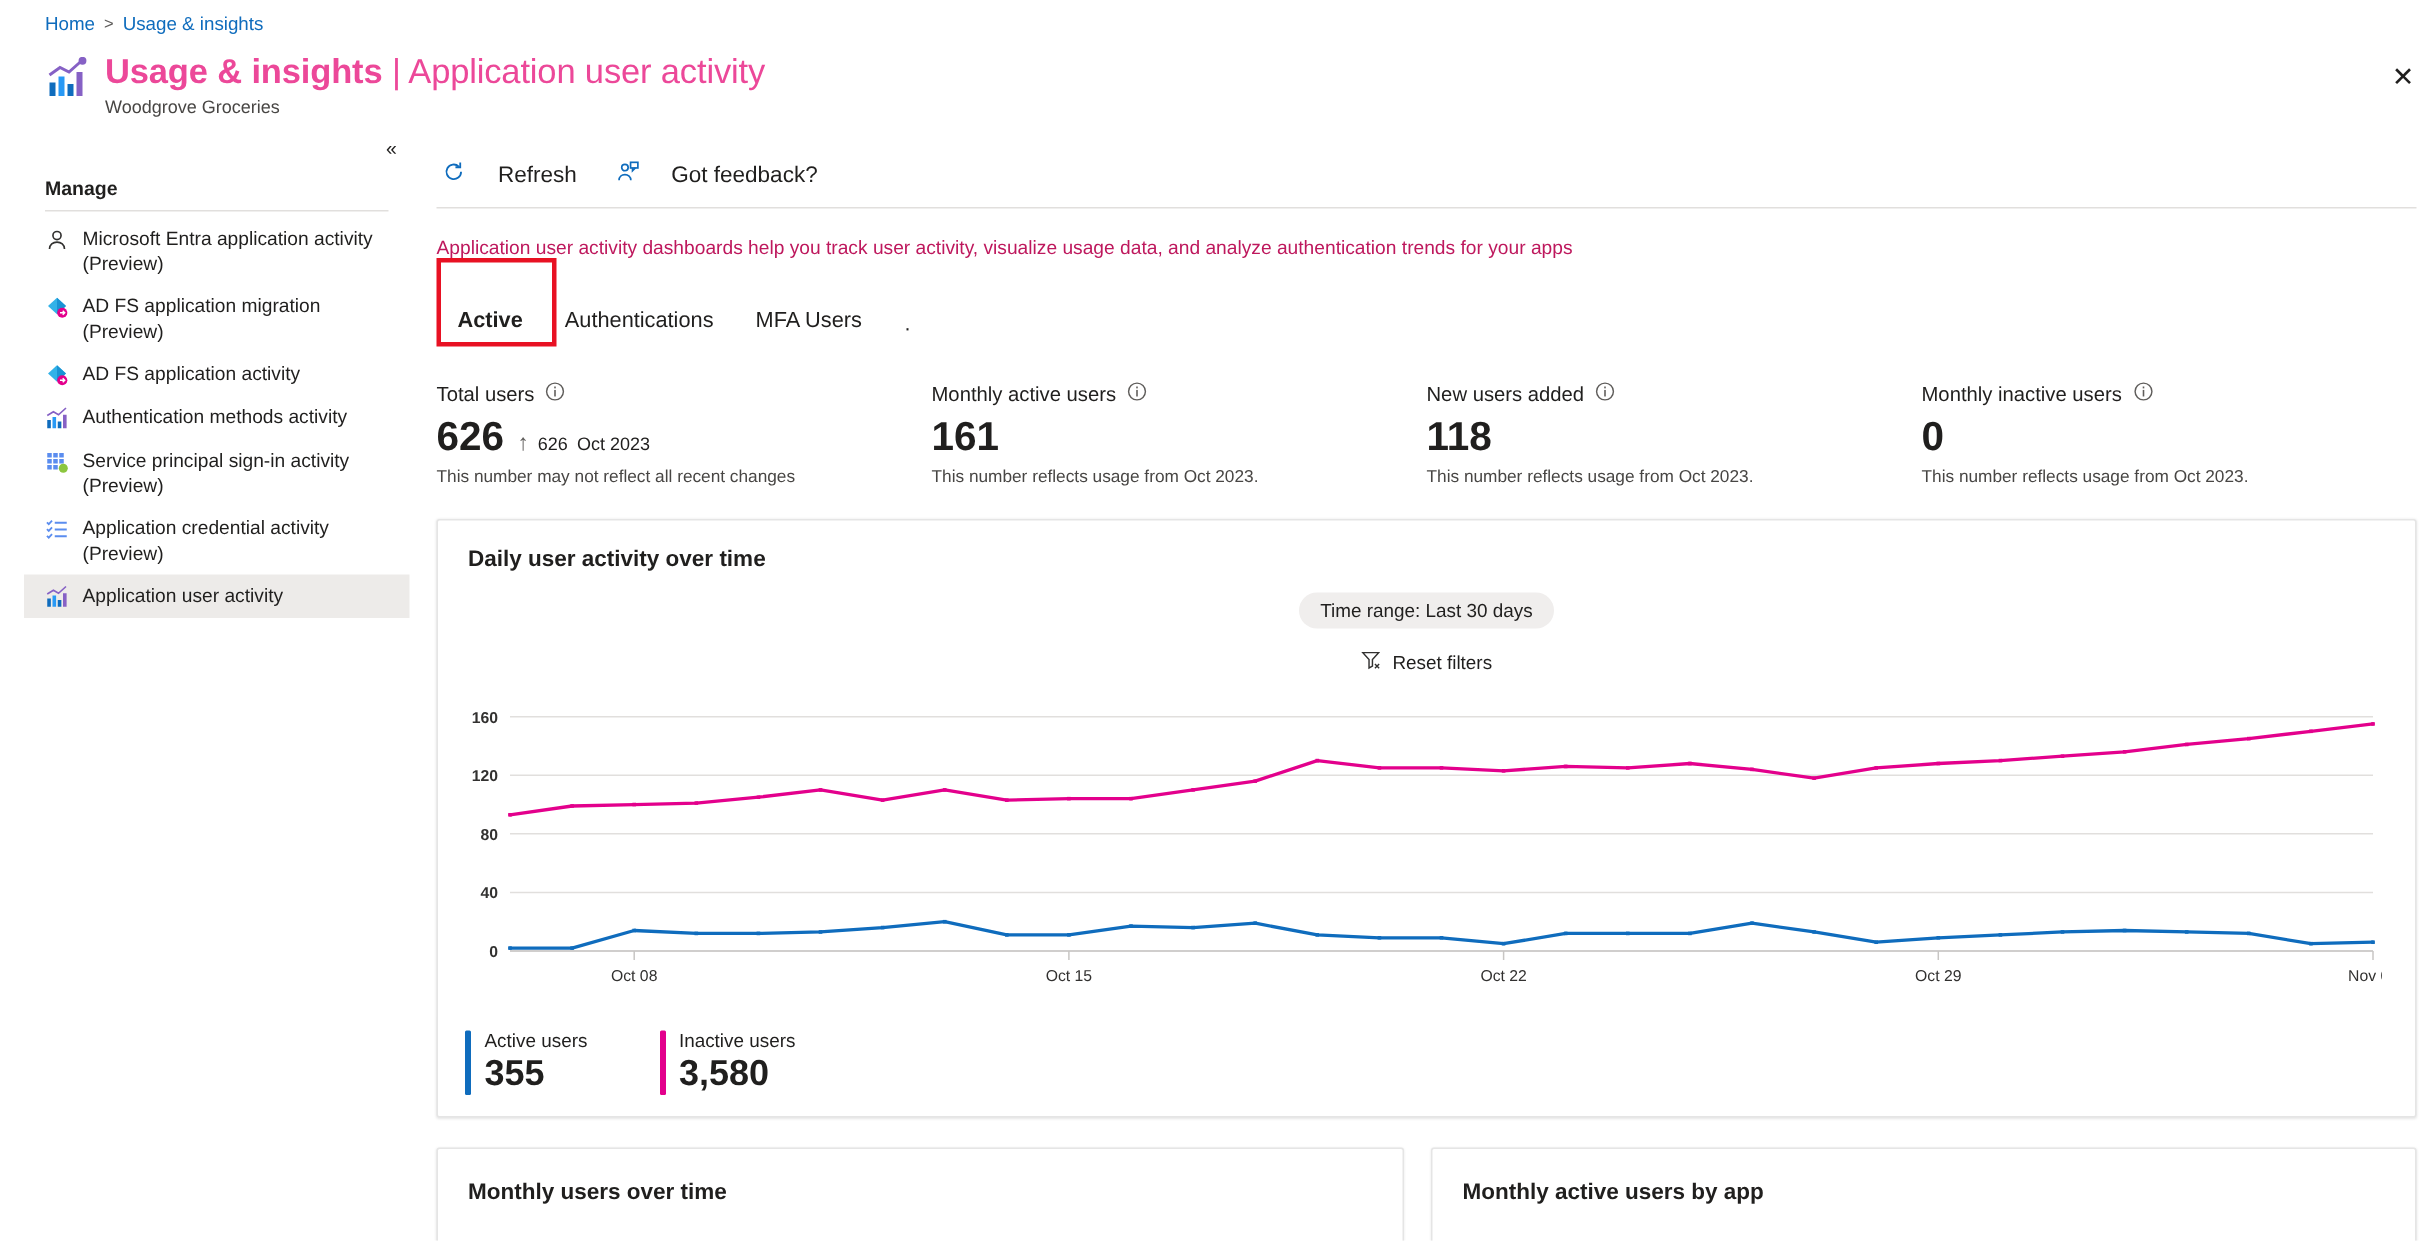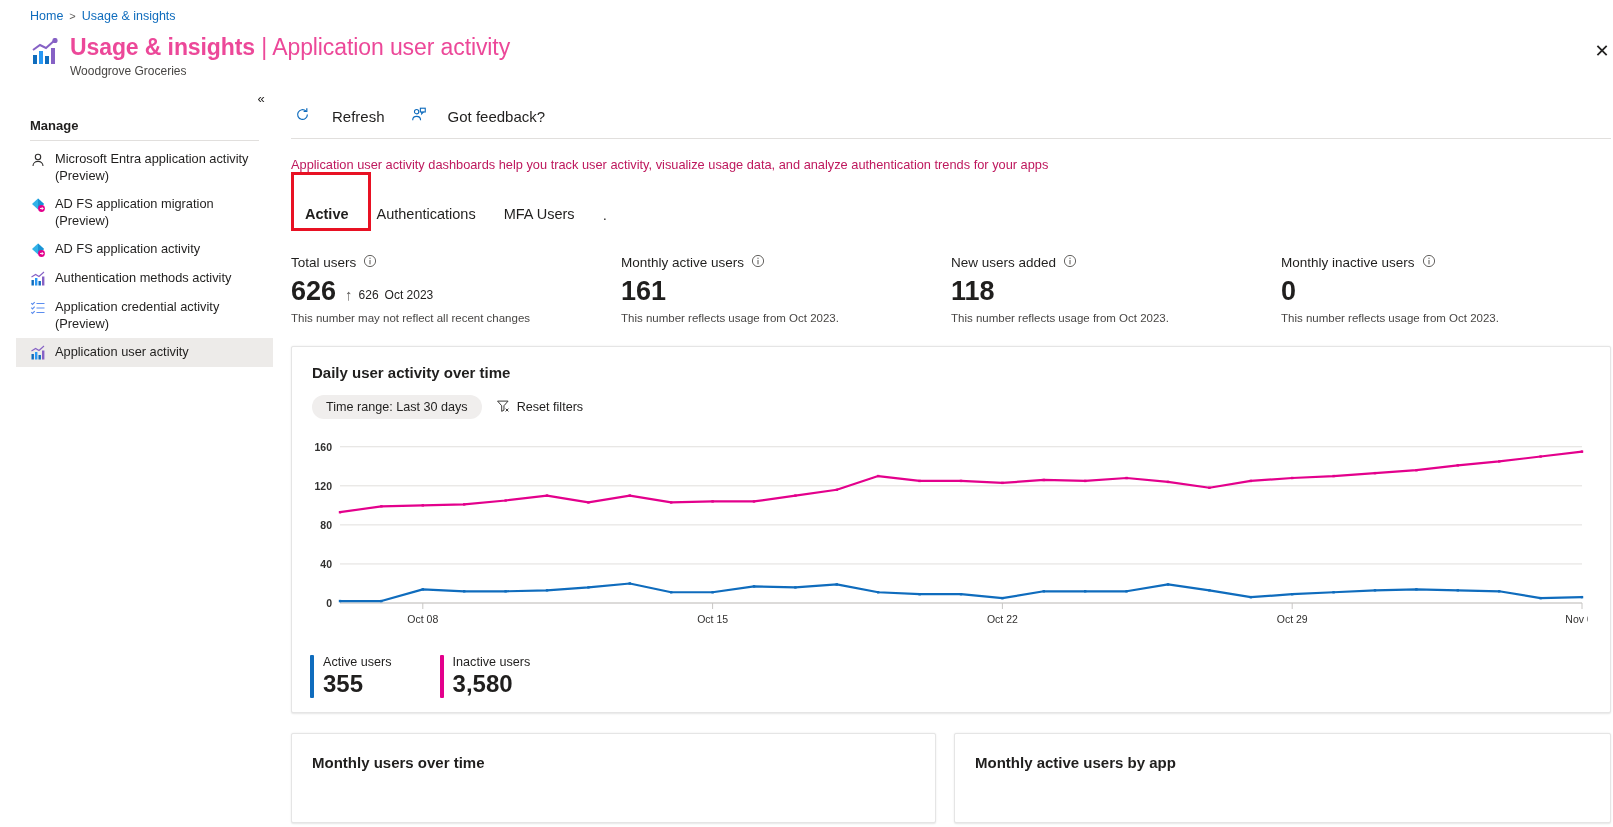--- a/index.html
+++ b/index.html
@@ -136,20 +136,21 @@
     border-radius: 2px; box-shadow: 0 0.6px 1.8px rgba(0,0,0,.10);
   }
   .chart-card { margin: 22px 18px 0 18px; padding: 0 0 14px 0; }
   .card-title {
     font-size: 15px; font-weight: 600; color: #201f1e;
     padding: 17px 20px 0 20px;
   }
   .filter-row {
     display: flex; align-items: center; gap: 14px;
     padding: 14px 20px 0 20px;
+    flex-direction: column;
   }
   .chip {
     background: #f0eeed; border-radius: 14px;
     padding: 5px 14px; font-size: 12.6px; color: #201f1e;
     cursor: pointer; white-space: nowrap;
   }
   .reset {
     display: flex; align-items: center; gap: 7px;
     font-size: 12.6px; color: #201f1e; cursor: pointer;
   }
@@ -246,20 +247,38 @@
             <rect x="1.5" y="9" width="2.4" height="5.5" fill="#0f6cbd"></rect>
             <rect x="5" y="7" width="2.4" height="7.5" fill="#2899f5"></rect>
             <rect x="8.5" y="10" width="2.4" height="4.5" fill="#0f6cbd"></rect>
             <rect x="12" y="5.5" width="2.4" height="9" fill="#8661c5"></rect>
             <polyline points="1.5,6 5.6,3.5 9,5.5 14,1" fill="none" stroke="#8661c5" stroke-width="1.1"></polyline>
           </svg>
       </span>
       <span class="side-label">Authentication methods activity</span>
     </div>
 
+    <div class="side-item">
+      <span class="side-ico">
+        <svg width="16" height="16" viewBox="0 0 16 16">
+            <g fill="#5b8def">
+              <rect x="1.5" y="2" width="3" height="3"></rect>
+              <rect x="5.5" y="2" width="3" height="3"></rect>
+              <rect x="9.5" y="2" width="3" height="3"></rect>
+              <rect x="1.5" y="6" width="3" height="3"></rect>
+              <rect x="5.5" y="6" width="3" height="3"></rect>
+              <rect x="9.5" y="6" width="3" height="3"></rect>
+              <rect x="1.5" y="10" width="3" height="3"></rect>
+              <rect x="5.5" y="10" width="3" height="3"></rect>
+            </g>
+            <circle cx="12.2" cy="12.2" r="3" fill="#8cc63f"></circle>
+          </svg>
+      </span>
+      <span class="side-label">Service principal sign-in activity (Preview)</span>
+    </div>
 
     <div class="side-item">
       <span class="side-ico">
         <svg width="16" height="16" viewBox="0 0 16 16">
             <g stroke="#5b8def" stroke-width="1.2">
               <path d="M6.5 3.5h8M6.5 8h8M6.5 12.5h8"></path>
               <path d="M1.3 3.2l1.2 1.2 2.2-2.3M1.3 7.7l1.2 1.2 2.2-2.3M1.3 12.2l1.2 1.2 2.2-2.3" fill="none"></path>
             </g>
           </svg>
       </span>

